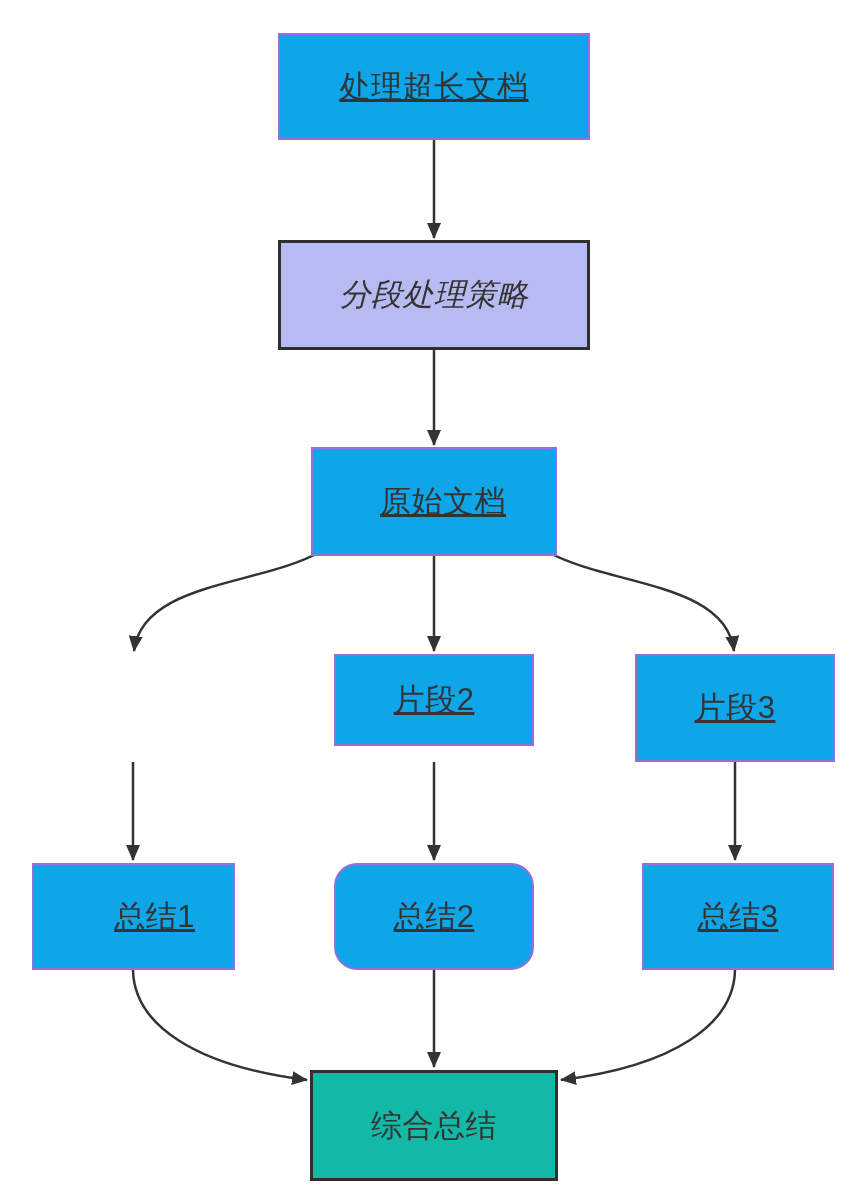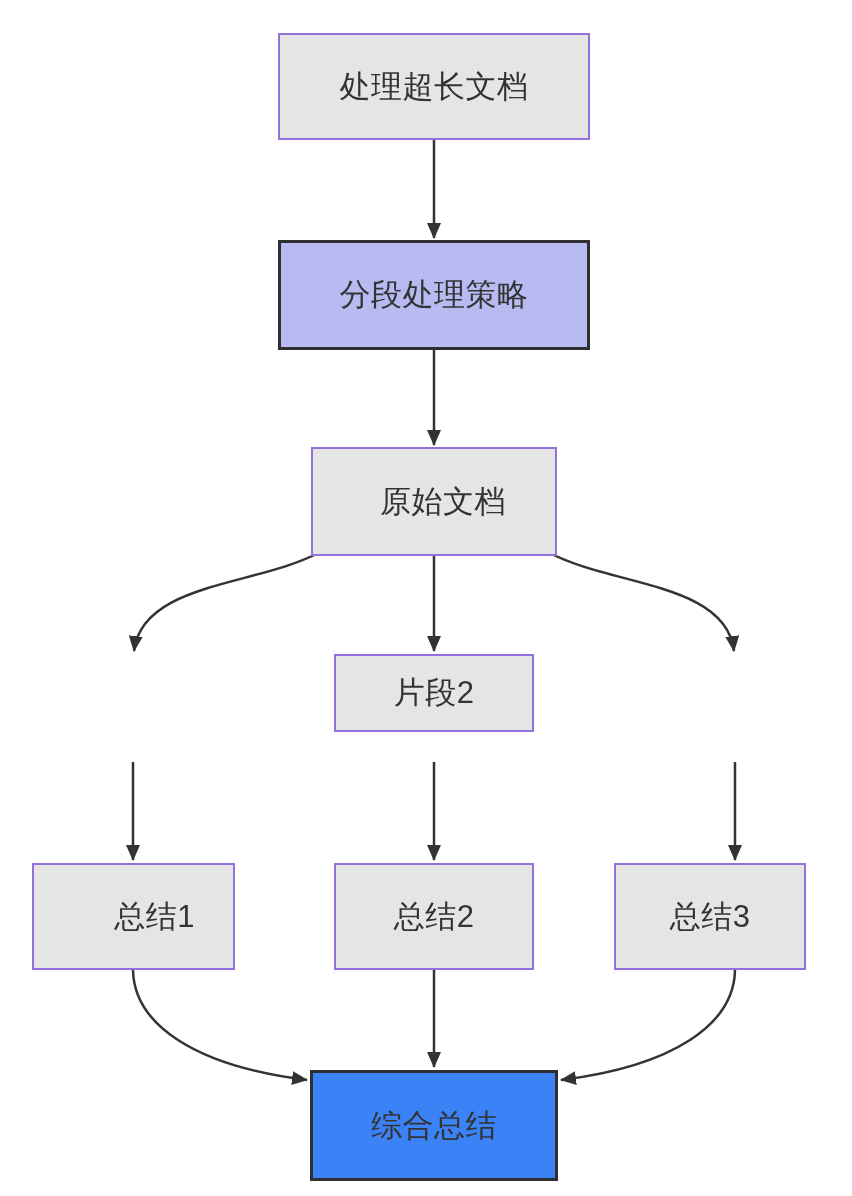--- a/index.html
+++ b/index.html
@@ -35,41 +35,42 @@
     display: flex;
     align-items: center;
     justify-content: center;
     text-align: center;
     font-size: 31px;
     line-height: 1.2;
     color: #333333;
     letter-spacing: 0.5px;
   }
   .node.default {
-    background: #e5e5e5;
+    background: #0ea5e9;
     border: 2px solid #9370DB;
+    text-decoration: underline;
   }
   .node.strategy {
     background: #b8bbf2;
     border: 3px solid #2f2f2f;
   }
   .node.success {
-    background: #3b82f6;
+    background: #14b8a6;
     border: 3px solid #2f2f2f;
   }
   
   .n-a { left: 278px; top: 33px;   width: 312px; height: 107px; }
-  .n-b { left: 278px; top: 240px;  width: 312px; height: 110px; }
+  .n-b { left: 278px; top: 240px;  width: 312px; height: 110px; font-style: italic; }
   .n-c { left: 311px; top: 447px;  width: 246px; height: 109px; padding-left: 18px; }
   .n-d { left: 32px;  top: 654px;  width: 203px; height: 108px; }
-  .n-e { left: 334px; top: 654px;  width: 200px; height: 78px; }
+  .n-e { left: 334px; top: 654px;  width: 200px; height: 92px; }
   .n-f { left: 635px; top: 654px;  width: 200px; height: 108px; }
   .n-g { left: 32px;  top: 863px;  width: 203px; height: 107px; padding-left: 42px; }
-  .n-h { left: 334px; top: 863px;  width: 200px; height: 107px; }
-  .n-i { left: 614px; top: 863px;  width: 192px; height: 107px; }
+  .n-h { left: 334px; top: 863px;  width: 200px; height: 107px; border-radius: 23px; }
+  .n-i { left: 642px; top: 863px;  width: 192px; height: 107px; }
   .n-j { left: 310px; top: 1070px; width: 248px; height: 111px; }
 </style>
 </head>
 <body>
 
 <div class="canvas">
 
   <svg class="edges" viewBox="0 0 852 1196" xmlns="http://www.w3.org/2000/svg">
     <defs>
       <marker id="arrow" markerUnits="userSpaceOnUse" markerWidth="16" markerHeight="14" viewBox="0 0 16 14" refX="15" refY="7" orient="auto">
@@ -99,20 +100,23 @@
 
   <div class="node default n-c">
     <span>原始文档</span>
   </div>
 
 
   <div class="node default n-e">
     <span>片段2</span>
   </div>
 
+  <div class="node default n-f">
+    <span>片段3</span>
+  </div>
 
   <div class="node default n-g">
     <span>总结1</span>
   </div>
 
   <div class="node default n-h">
     <span>总结2</span>
   </div>
 
   <div class="node default n-i">

